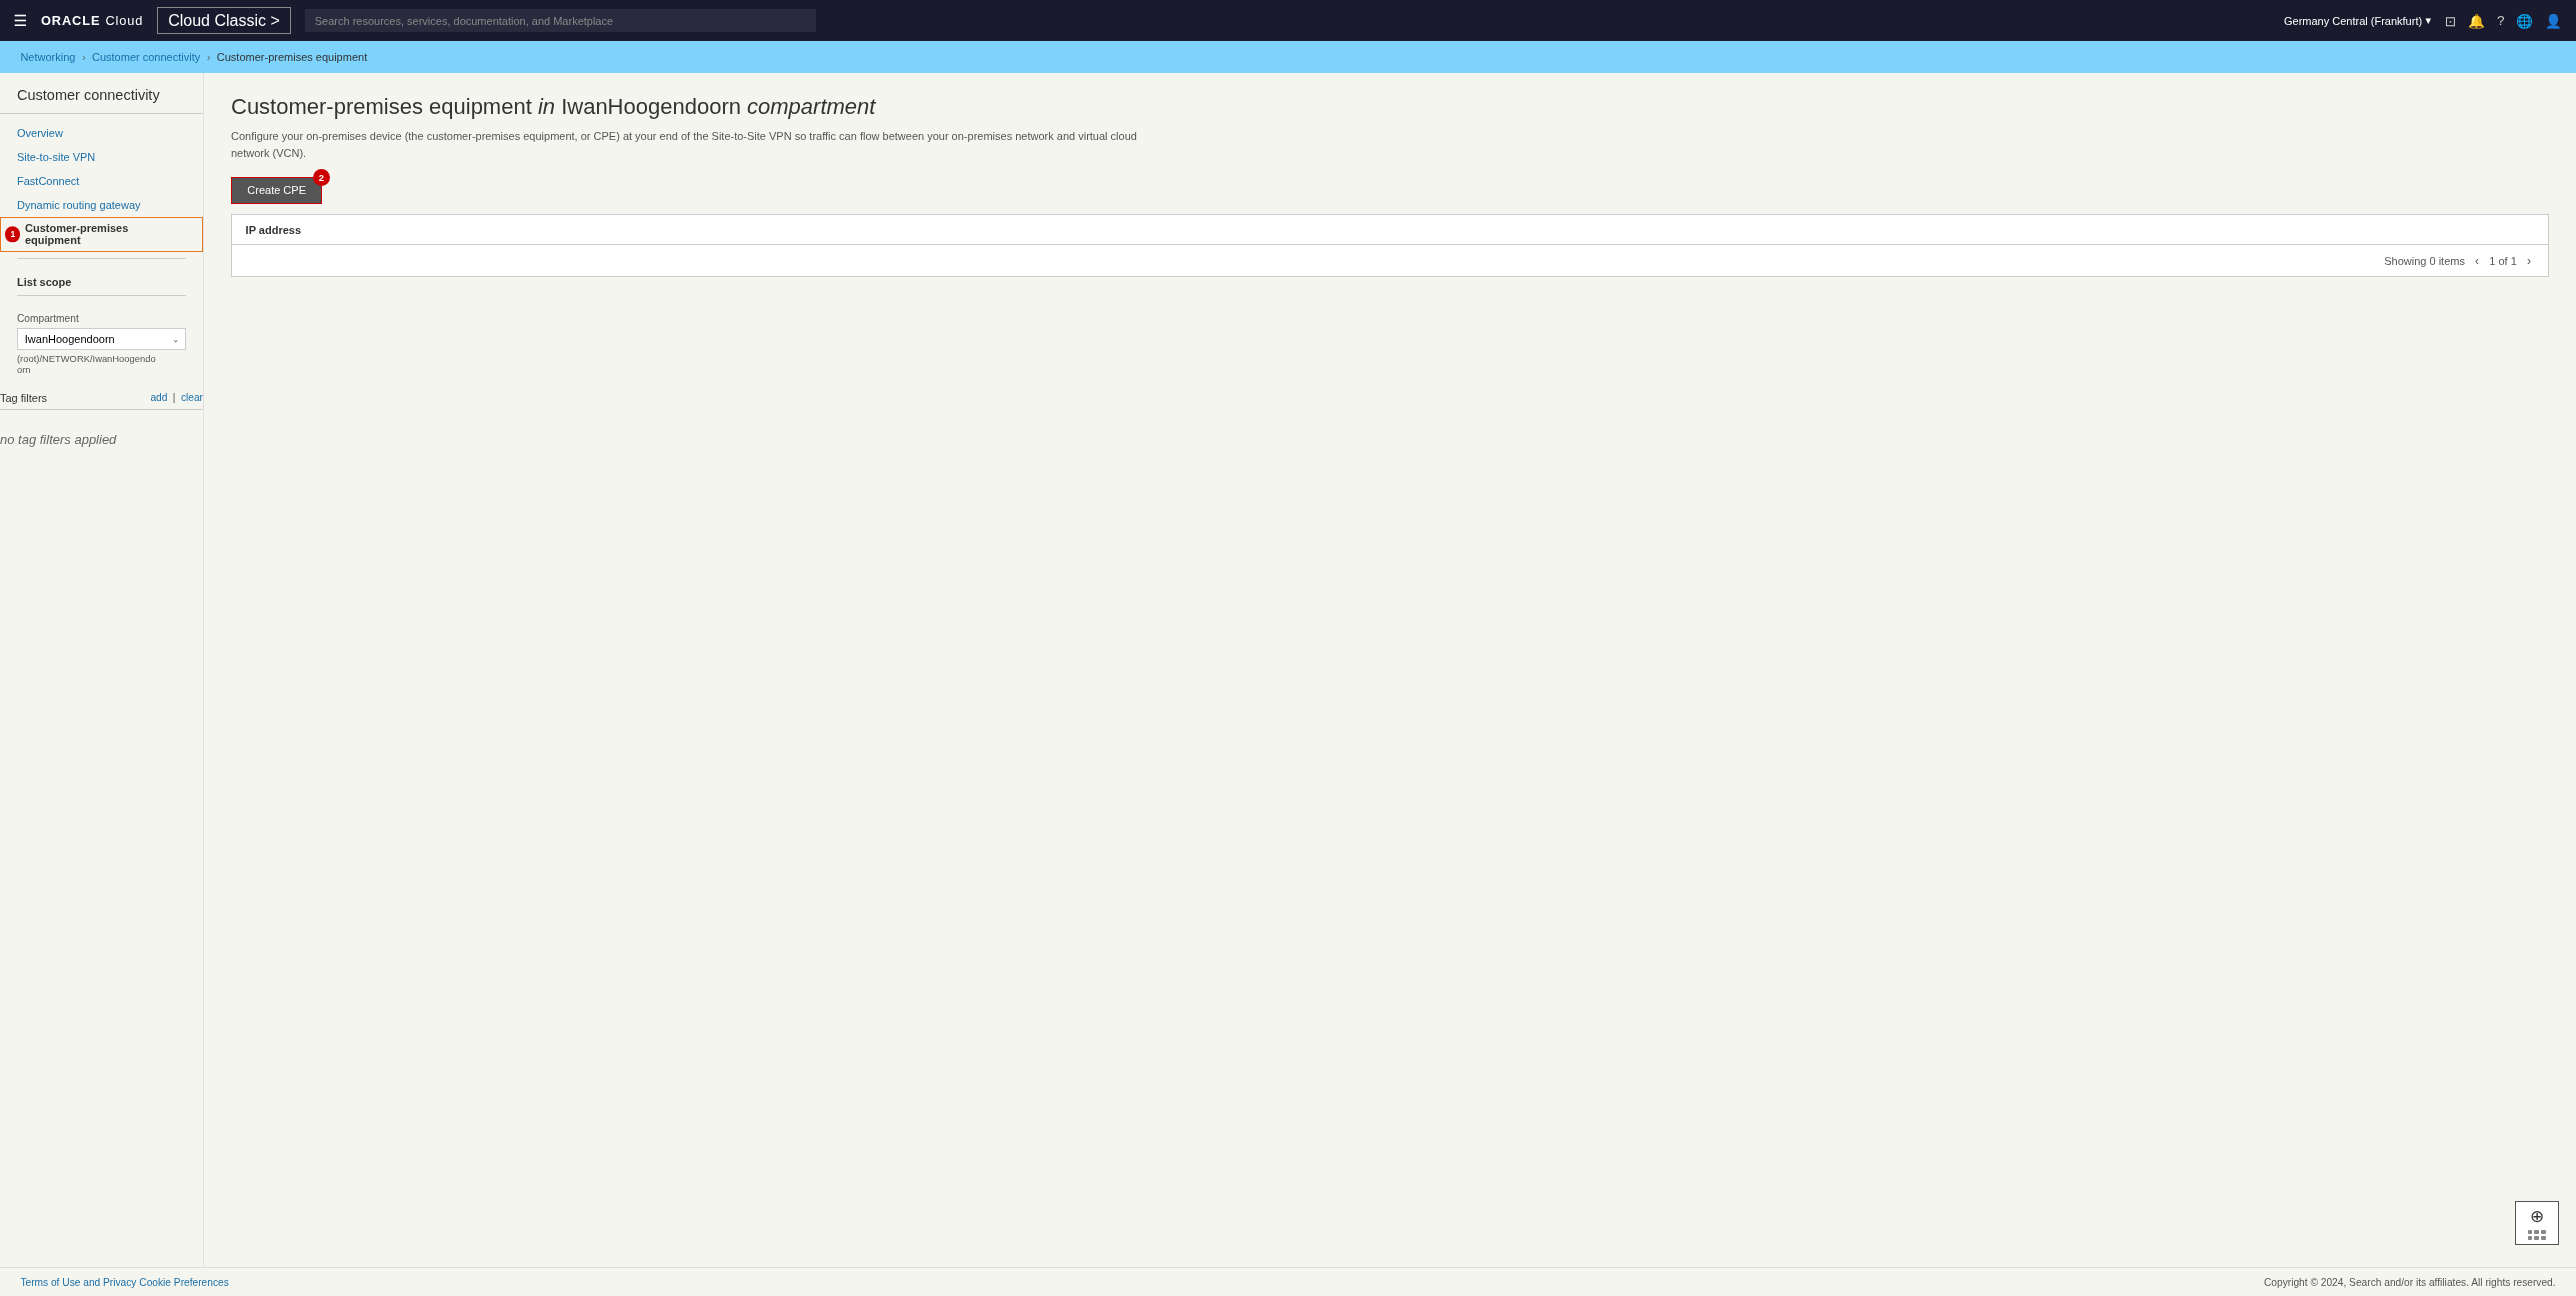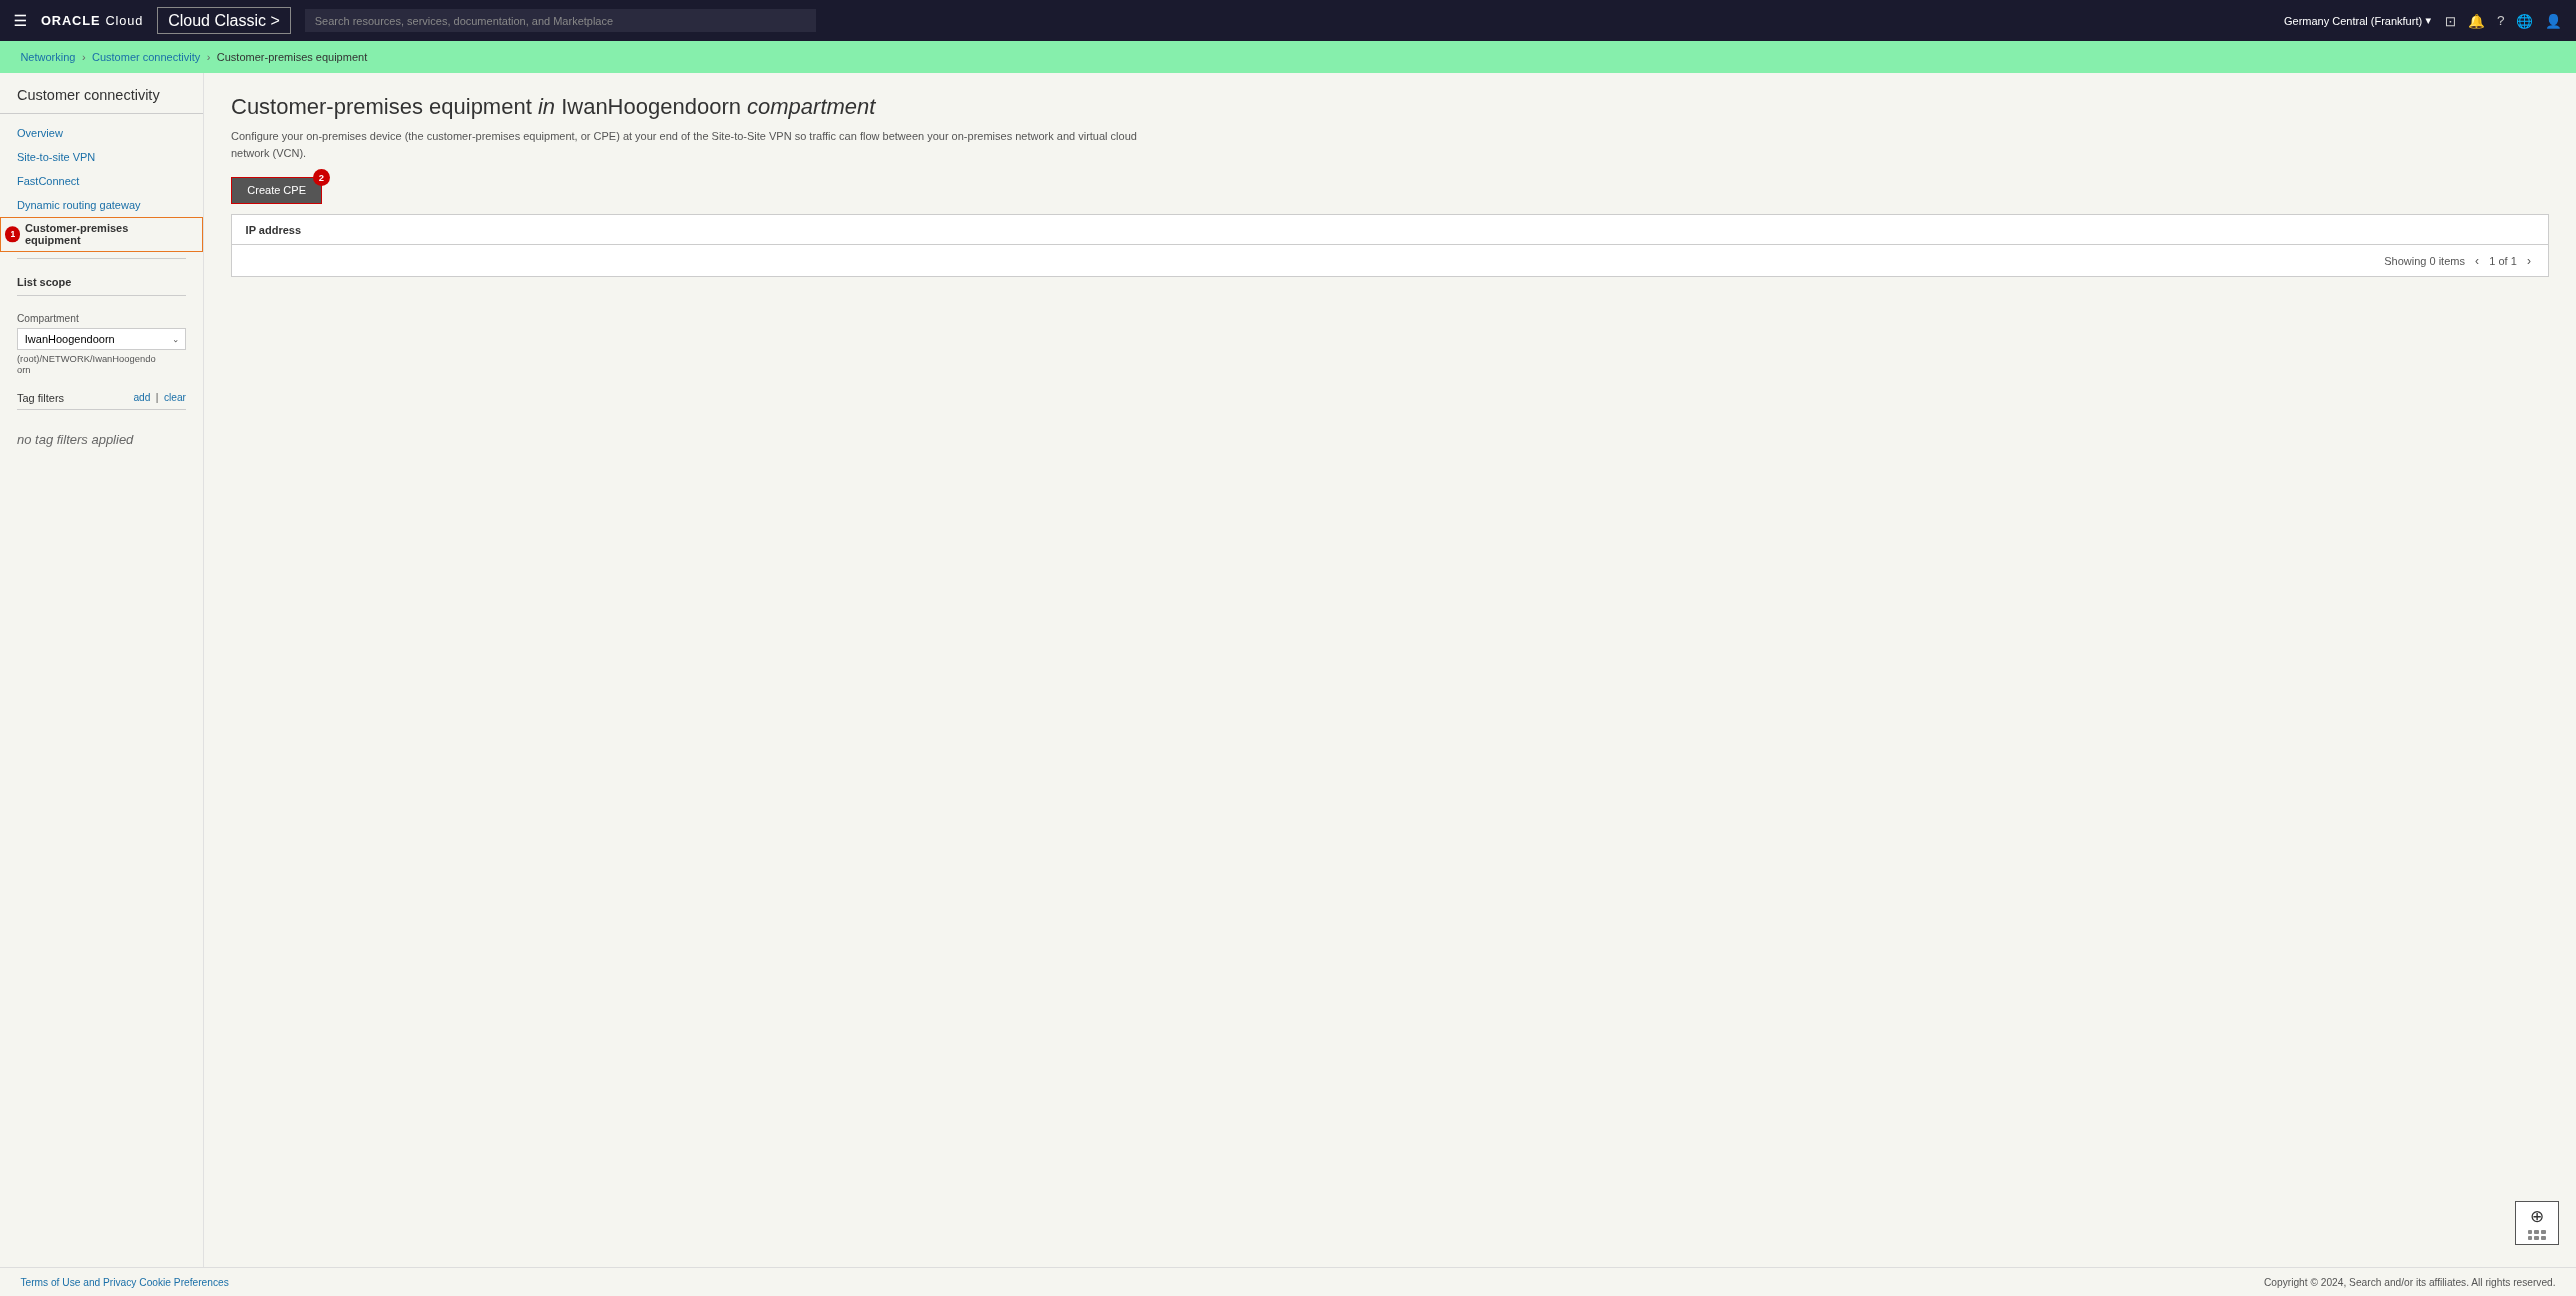--- a/index.html
+++ b/index.html
@@ -11,21 +11,21 @@
     .header-cloud-btn { background: transparent; border: 0.9px solid #888; color: #fff; padding: 3.4px 10.2px; font-size: 16px; cursor: pointer; display: flex; align-items: center; gap: 5.1px; white-space: nowrap; }
     .header-search { flex: 1; max-width: 511px; }
     .header-search input { width: 100%; padding: 5.1px 10.2px; background: #2a2a3e; border: none; color: #ccc; font-size: 11px; outline: none; }
     .header-search input::placeholder { color: #888; }
     .header-right { margin-left: auto; display: flex; align-items: center; gap: 13.6px; color: #fff; font-size: 11px; }
     .region-selector { display: flex; align-items: center; gap: 3.4px; cursor: pointer; white-space: nowrap; }
     .header-icons { display: flex; align-items: center; gap: 12px; }
     .header-icon { color: #ccc; cursor: pointer; font-size: 13.6px; }
 
     
-    .breadcrumb { padding: 10.2px 20.4px; font-size: 11px; color: #1a6fa8; background: #86efac; }
+    .breadcrumb { padding: 10.2px 20.4px; font-size: 11px; color: #1a6fa8; background: #7dd3fc; }
     .breadcrumb a { color: #1a6fa8; text-decoration: none; }
     .breadcrumb-sep { color: #666; margin: 0 3.4px; }
     .breadcrumb-current { color: #333; }
 
     
     .layout { display: flex; flex: 1; }
 
     
     .sidebar { width: 204px; background: #f5f5f0; padding: 13.6px 0; flex-shrink: 0; border-right: 0.9px solid #e0e0e0; }
     .sidebar-title { font-size: 14.5px; font-weight: 400; color: #333; padding: 0 17px 10.2px; border-bottom: 0.9px solid #ccc; margin-bottom: 6.8px; }
@@ -35,21 +35,21 @@
 
     .sidebar-section { margin-top: 17px; padding: 0 17px; }
     .sidebar-section-title { font-size: 11px; font-weight: 600; color: #333; margin-bottom: 6.8px; }
     .sidebar-divider { border: none; border-top: 0.9px solid #ccc; margin: 6.8px 17px 10.2px; }
     .compartment-label { font-size: 10.2px; color: #555; margin-bottom: 3.4px; }
     .compartment-select { width: 100%; padding: 4.3px 6.8px; border: 0.9px solid #ccc; background: #fff; font-size: 11px; cursor: pointer; appearance: none; -webkit-appearance: none; }
     .compartment-wrapper { position: relative; }
     .compartment-wrapper::after { content: '⌃'; position: absolute; right: 6.8px; top: 50%; transform: translateY(-50%) rotate(180deg); pointer-events: none; font-size: 8.5px; color: #555; }
     .compartment-path { font-size: 9.4px; color: #555; margin-top: 2.6px; word-break: break-all; }
 
-    .tag-filters-section { padding: 0 17px; margin-top: 17px; }
+    .tag-filters-section { padding: 0 0; margin-top: 17px; }
     .tag-filters-header { display: flex; align-items: center; justify-content: space-between; margin-bottom: 3.4px; border-bottom: 0.9px solid #ccc; padding-bottom: 5.1px; }
     .tag-filters-title { font-size: 11px; font-weight: 500; color: #333; }
     .tag-filters-links { font-size: 10.2px; }
     .tag-filters-links a { color: #1a6fa8; text-decoration: none; }
     .tag-filters-links span { color: #555; margin: 0 2.6px; }
     .no-tag-filters { font-size: 13px; color: #666; font-style: italic; margin-top: 22px; }
 
     
     .main-content { flex: 1; padding: 20.4px 27px; }
     .page-title { font-size: 22px; font-weight: 300; color: #333; margin-bottom: 8.5px; }

